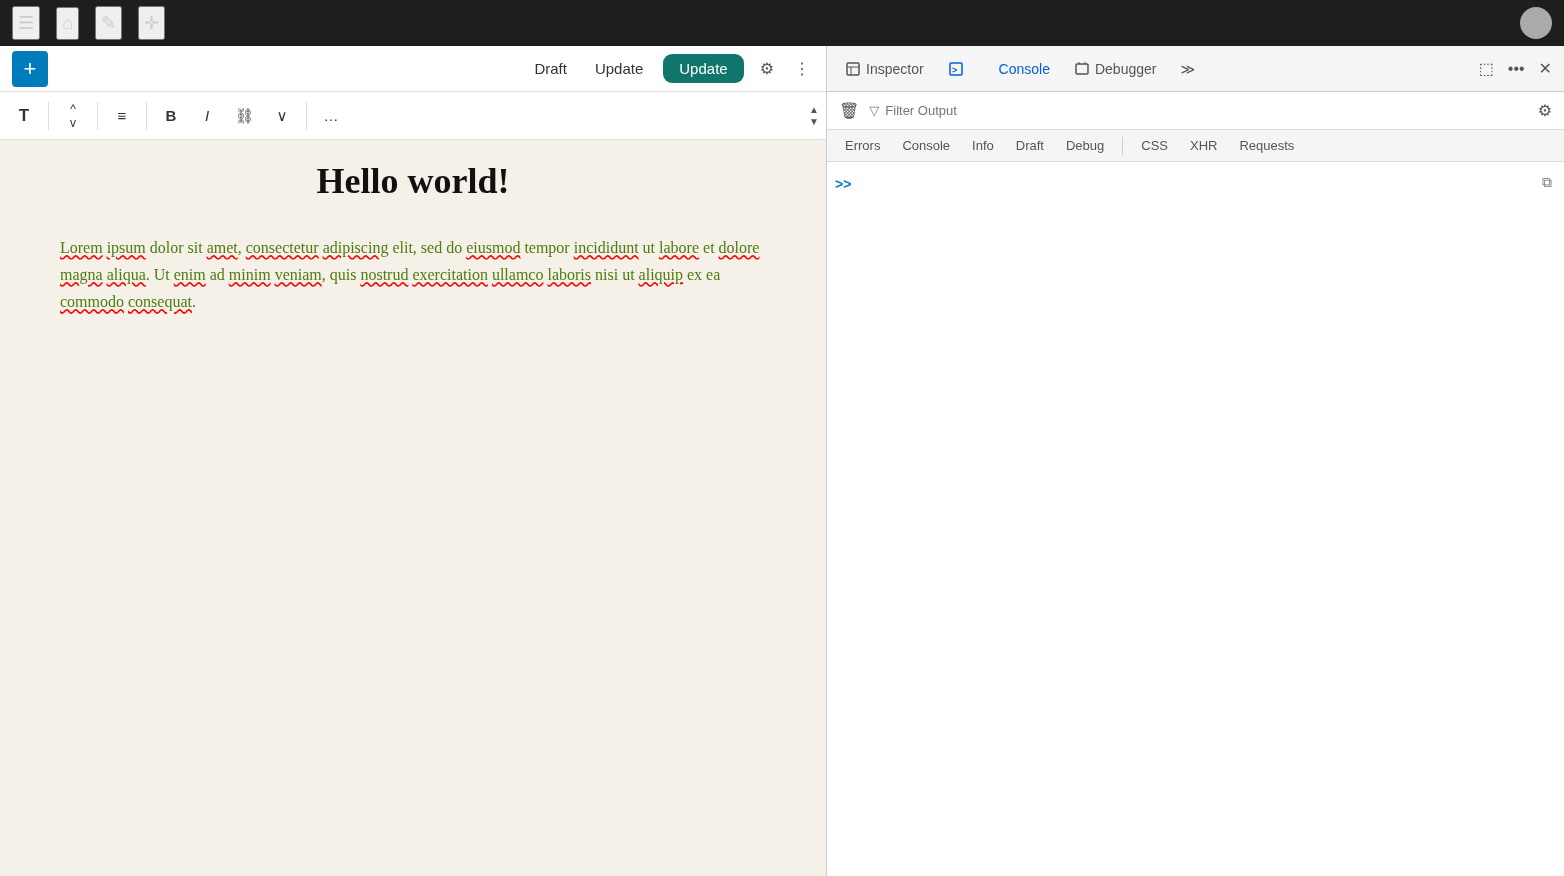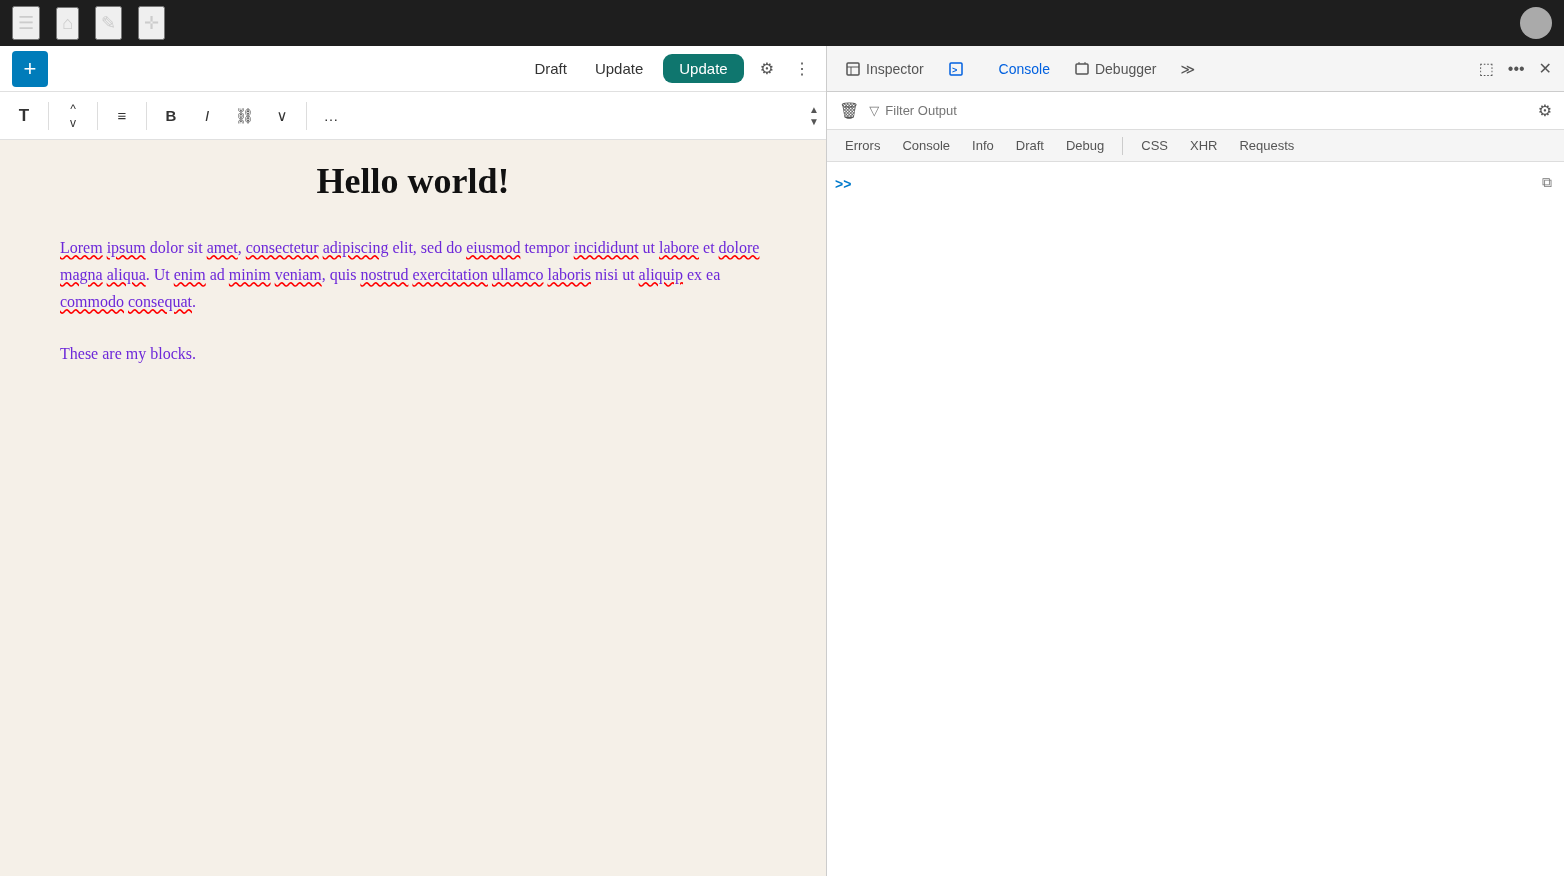--- a/index.html
+++ b/index.html
@@ -173,21 +173,21 @@
       font-size: 36px;
       font-weight: 700;
       text-align: center;
       margin-bottom: 32px;
       color: #111;
       font-family: Georgia, serif;
     }
     .content-paragraph {
       font-size: 16px;
       line-height: 1.7;
-      color: #6d28d9;
+      color: #4d7c0f;
       margin-bottom: 24px;
       font-family: Georgia, serif;
     }
     .content-paragraph .spell-error {
       text-decoration: underline wavy red;
     }
 
     
     .devtools-panel {
       flex: 1;
@@ -433,21 +433,20 @@
         <span class="spell-error"> veniam</span>, quis
         <span class="spell-error">nostrud</span>
         <span class="spell-error"> exercitation</span>
         <span class="spell-error"> ullamco</span>
         <span class="spell-error"> laboris</span>
         <span> nisi ut </span><span class="spell-error">aliquip</span>
         <span> ex ea </span><span class="spell-error">commodo</span>
         <span class="spell-error"> consequat</span>.
       </p>
 
-      <p class="content-paragraph">These are my blocks.</p>
     </div>
 
   </div>
 
   <div class="devtools-panel">
 
     <div class="devtools-header">
 
       <button class="devtools-tab">
         <span class="devtools-tab-icon">

